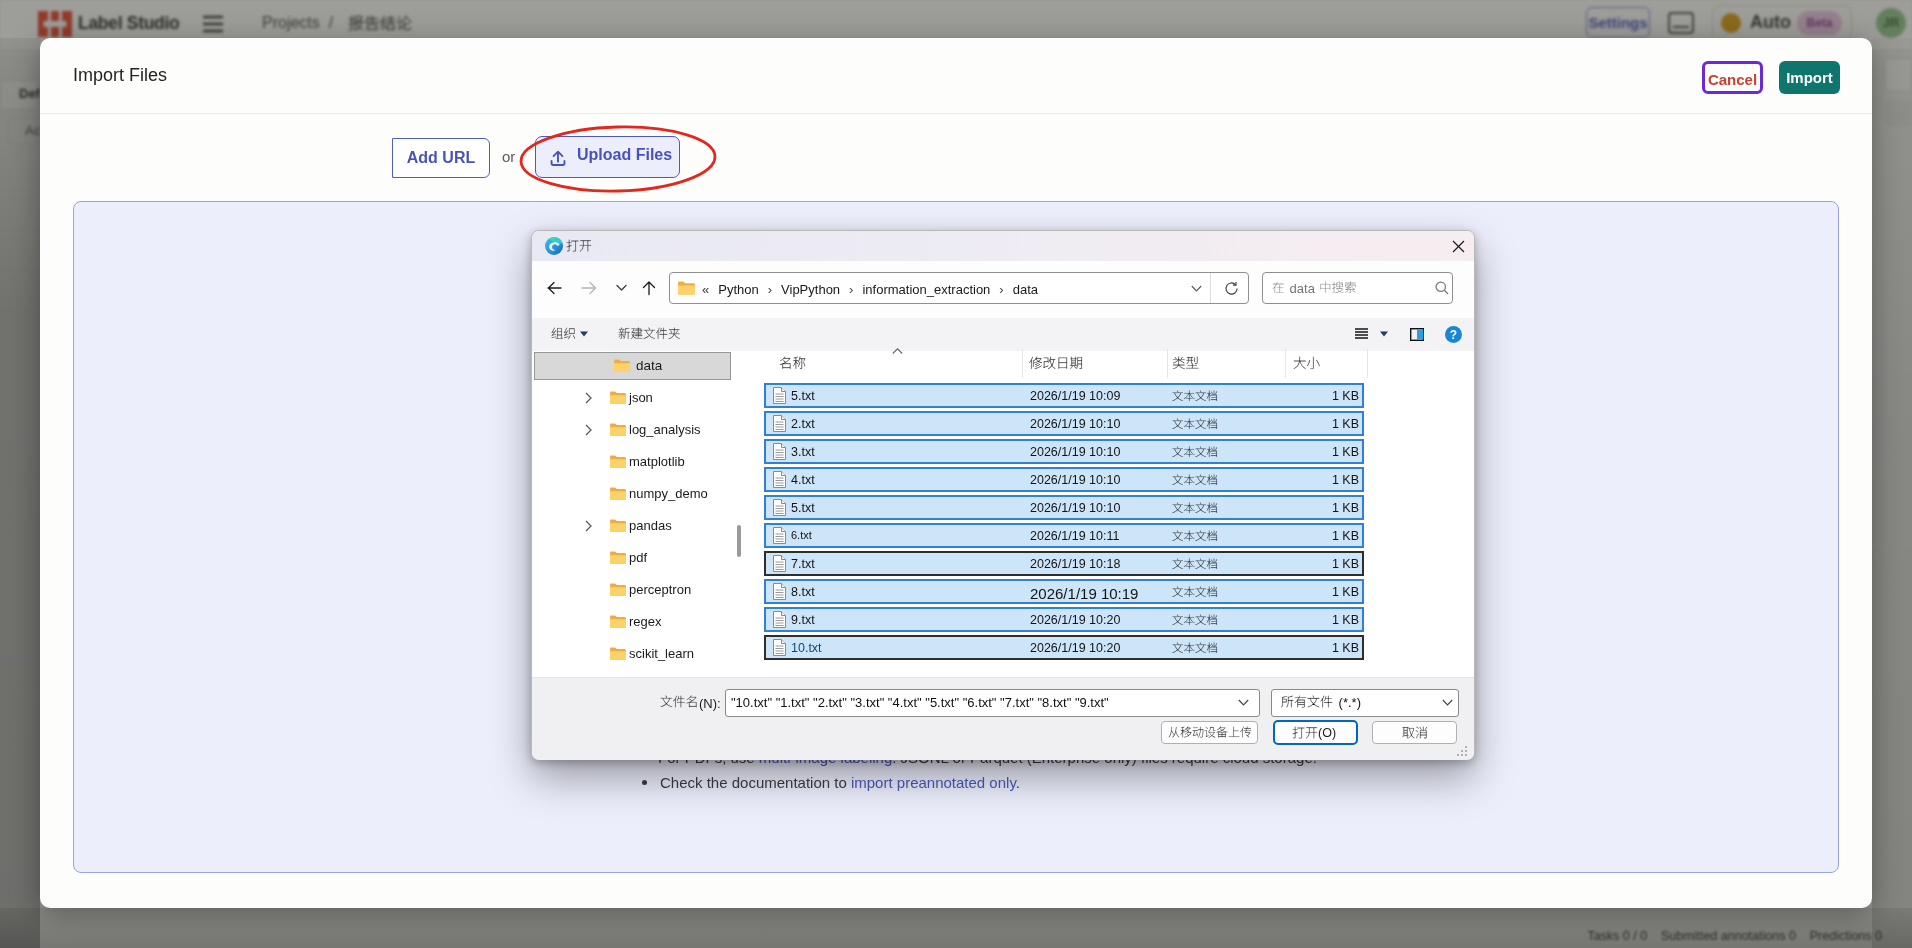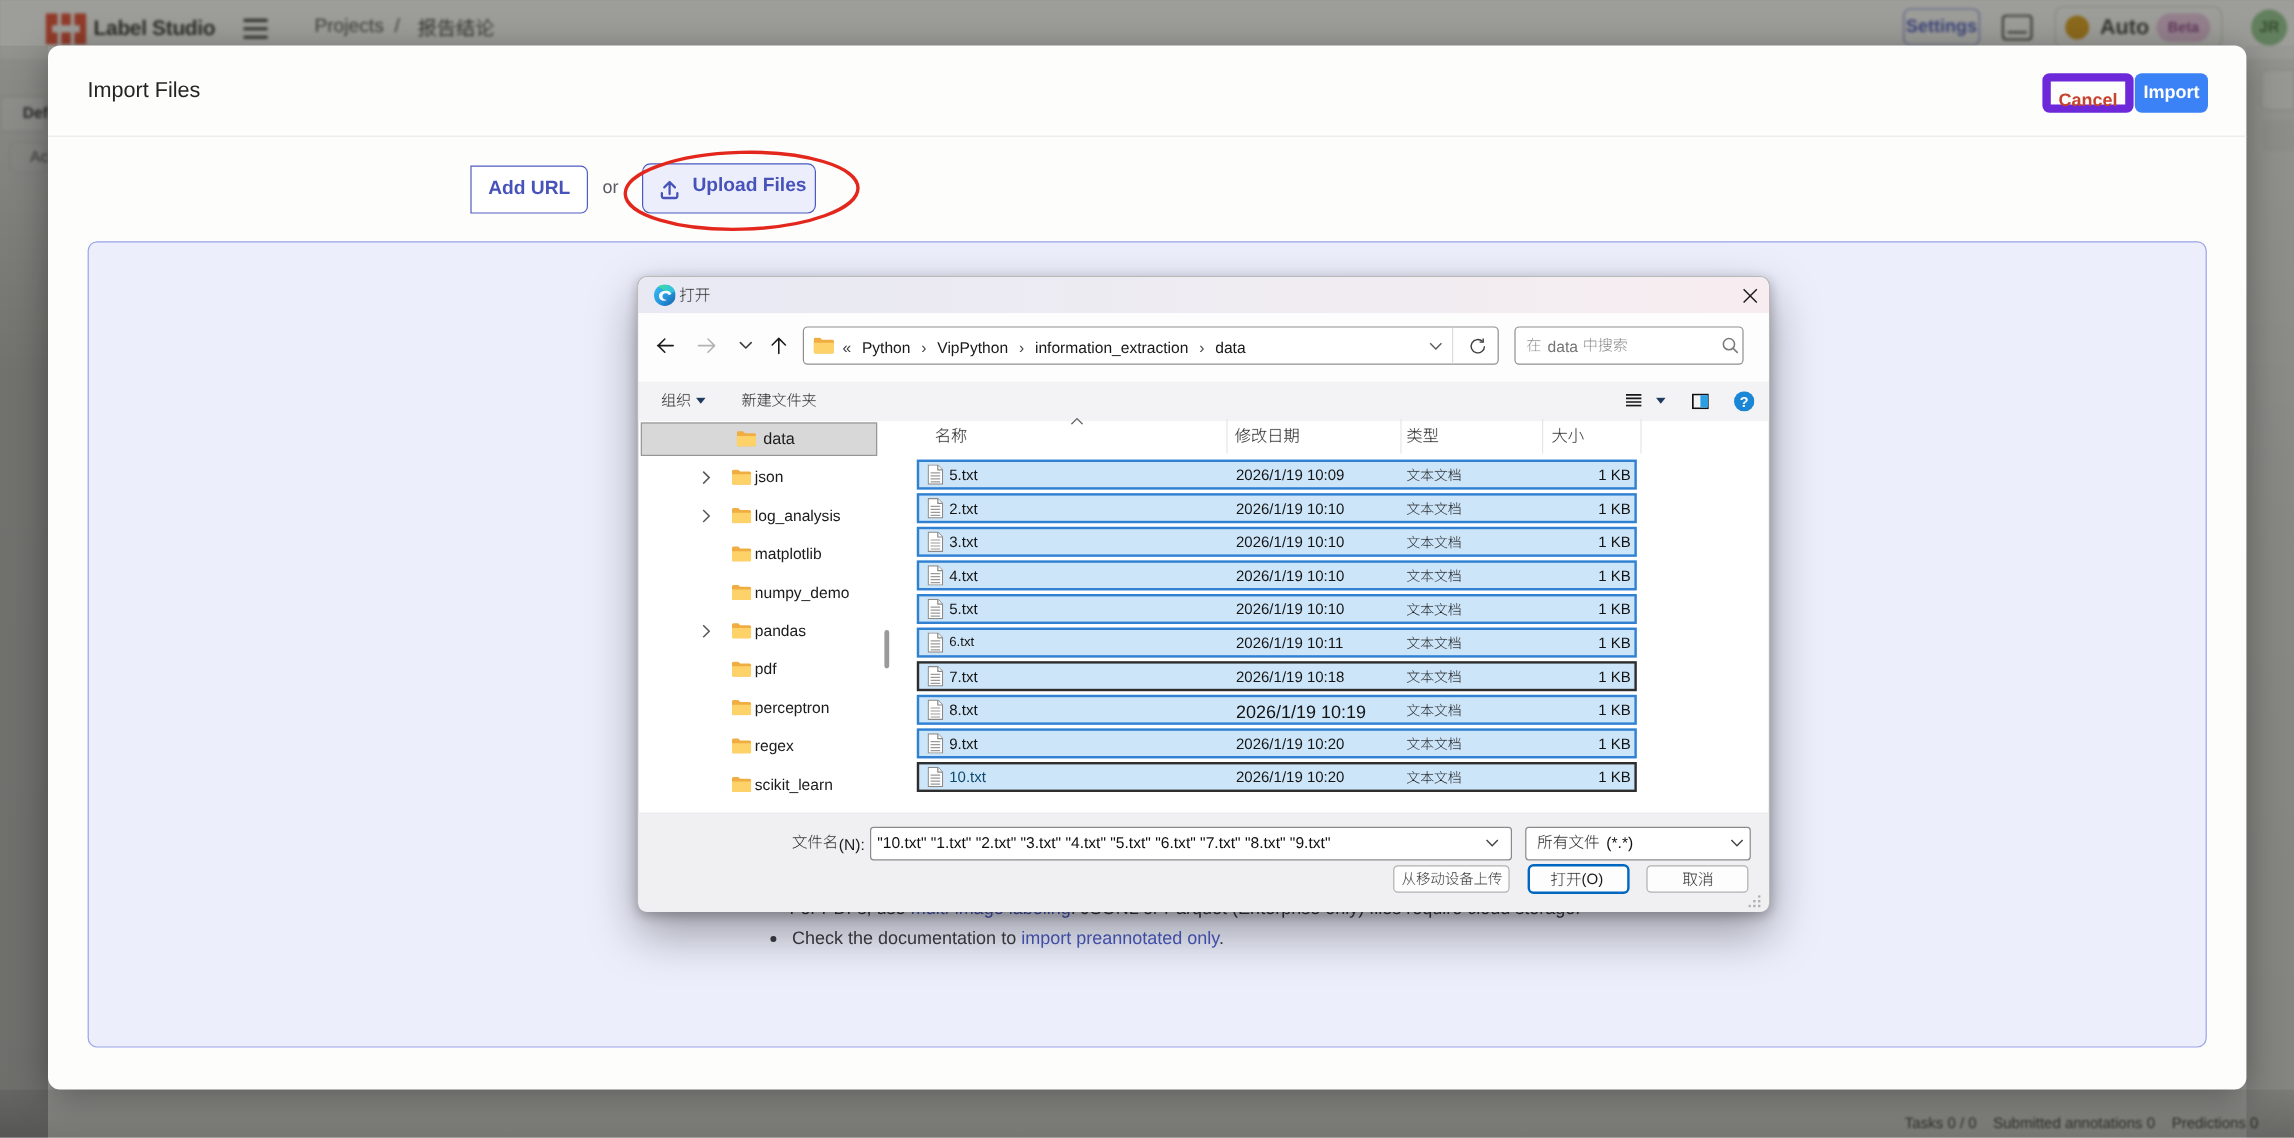--- a/index.html
+++ b/index.html
@@ -107,22 +107,22 @@
 <div class="abs" style="left:1886px;top:100px;width:26px;height:26px;background:#e9e9e7;border-radius:4px;filter:blur(1.5px)"></div>
 <div class="abs" style="left:0;top:929px;width:1882px;text-align:right;font-size:12.5px;color:#45453f;filter:blur(1.1px)">Tasks 0 / 0&nbsp;&nbsp;&nbsp;&nbsp;Submitted annotations 0&nbsp;&nbsp;&nbsp;&nbsp;Predictions 0</div>
 </div>
 <div id="ovl"></div>
 <div id="ovlL"></div>
 <div id="ovlR"></div>
 <div id="ovlB"></div>
 <div id="modal">
 <div class="abs" style="left:33px;top:27px;font-size:18px;color:#242424">Import Files</div>
 <div class="abs" style="left:0;top:75px;width:1832px;height:1px;background:#eaeaea"></div>
-<div class="abs" style="left:1662px;top:23px;width:76px;height:33px;border:7px solid #6d28d9;border-radius:6px;color:#c5432f;font-size:15px;font-weight:600;text-align:center;line-height:31px">Cancel</div>
-<div class="abs" style="left:1739px;top:23px;width:61px;height:33px;background:#3b82f6;border-radius:6px;color:#fff;font-size:15px;font-weight:600;text-align:center;line-height:33px">Import</div>
+<div class="abs" style="left:1662px;top:23px;width:61px;height:33px;border:3px solid #6d28d9;border-radius:6px;color:#c5432f;font-size:15px;font-weight:600;text-align:center;line-height:31px">Cancel</div>
+<div class="abs" style="left:1739px;top:23px;width:61px;height:33px;background:#0f766e;border-radius:6px;color:#fff;font-size:15px;font-weight:600;text-align:center;line-height:33px">Import</div>
 <div class="abs" style="left:352px;top:100px;width:98px;height:40px;border:1px solid #505ec0;border-radius:0 6px 6px 0;background:#fff;color:#4753b8;font-size:16px;font-weight:600;text-align:center;line-height:38px">Add URL</div>
 <div class="abs" style="left:462px;top:110px;font-size:15px;color:#5a5a64">or</div>
 <div class="abs" style="left:495px;top:98px;width:145px;height:42px;border:1.5px solid #4b59c0;border-radius:7px;background:#eceefc;">
 <svg class="abs" style="left:12px;top:10px" width="20" height="20" viewBox="0 0 18 18" fill="none" stroke="#4753b8" stroke-width="1.7" stroke-linecap="round" stroke-linejoin="round">
 <path d="M9 13.2V4.6M5 8.2 9 4.2l4 4M3.2 12.6v2.1c0 .9.6 1.5 1.5 1.5h8.6c.9 0 1.5-.6 1.5-1.5v-2.1"></path>
       </svg>
 <div class="abs" style="left:41px;top:9px;font-size:16px;font-weight:600;color:#4753b8">Upload Files</div>
     </div>
 <div class="abs" style="left:33px;top:163px;width:1766px;height:672px;background:#eceefc;border:1px solid #99a3e9;border-radius:8px"></div>
 <div class="abs" style="left:618px;top:711px;font-size:15px;color:#3c3c42">For PDFs, use <span class="lnk">multi-image labeling</span>. JSONL or Parquet (Enterprise only) files require cloud storage.</div>

